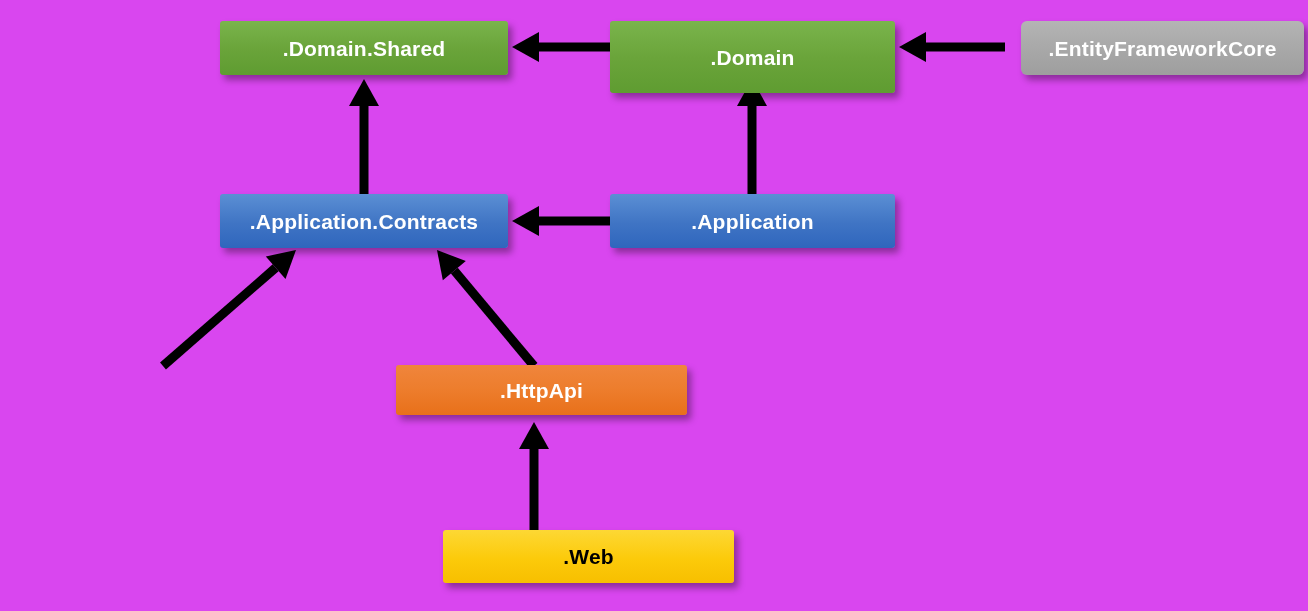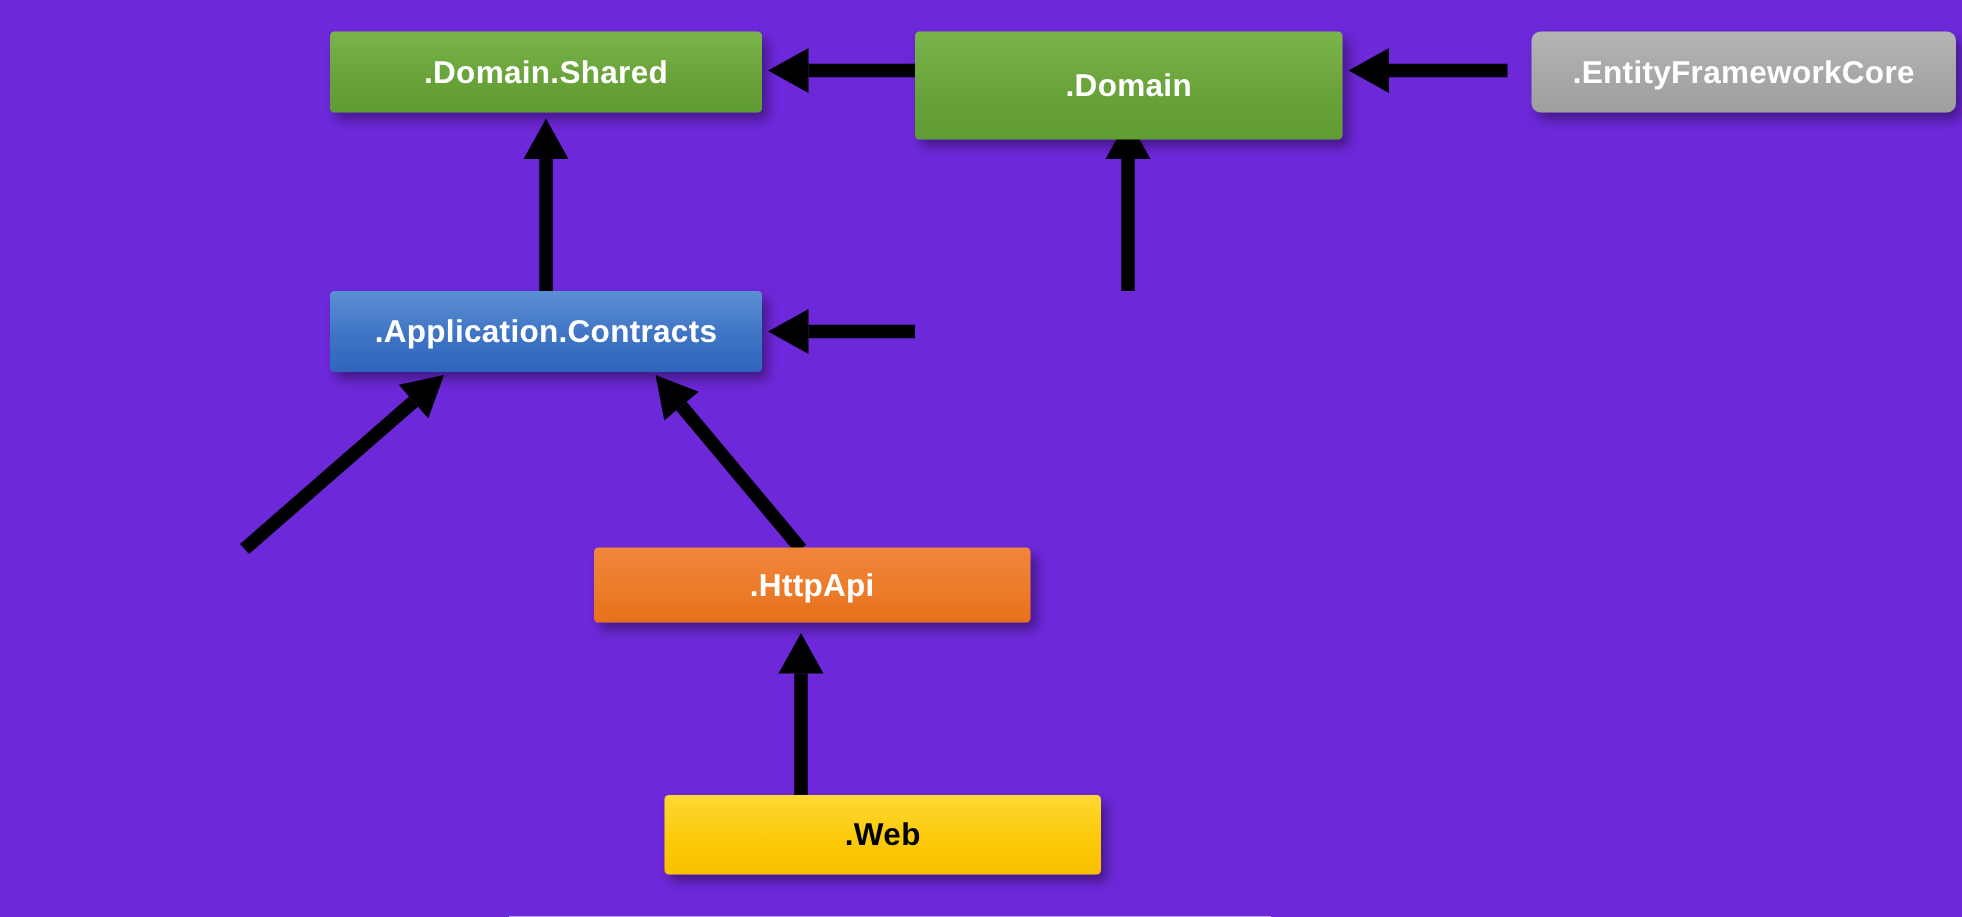--- a/index.html
+++ b/index.html
@@ -4,21 +4,21 @@
 <style>
   html, body {
     margin: 0;
     padding: 0;
     background: #ffffff;
   }
   #canvas {
     position: relative;
     width: 1308px;
     height: 611px;
-    background: #6d28d9;
+    background: #d946ef;
     overflow: hidden;
     font-family: "Liberation Sans", sans-serif;
   }
   #arrow-layer {
     position: absolute;
     left: 0;
     top: 0;
     width: 1308px;
     height: 611px;
     pointer-events: none;
@@ -98,20 +98,23 @@
   </div>
 
   <div class="node gray" id="node-entityframeworkcore" style="left: 1005px; top: 21px; width: 283px; height: 54px; margin-left: 16px;">
     <span class="node-label">.EntityFrameworkCore</span>
   </div>
 
   <div class="node blue" id="node-application-contracts" style="left: 220px; top: 194px; width: 288px; height: 54px;">
     <span class="node-label">.Application.Contracts</span>
   </div>
 
+  <div class="node blue" id="node-application" style="left: 610px; top: 194px; width: 285px; height: 54px;">
+    <span class="node-label">.Application</span>
+  </div>
 
 
   <div class="node orange" id="node-httpapi" style="left: 396px; top: 365px; width: 291px; height: 50px;">
     <span class="node-label">.HttpApi</span>
   </div>
 
   <div class="node gold" id="node-web" style="left: 404px; top: 530px; width: 291px; height: 53px; margin-left: 39px;">
     <span class="node-label">.Web</span>
   </div>
 

